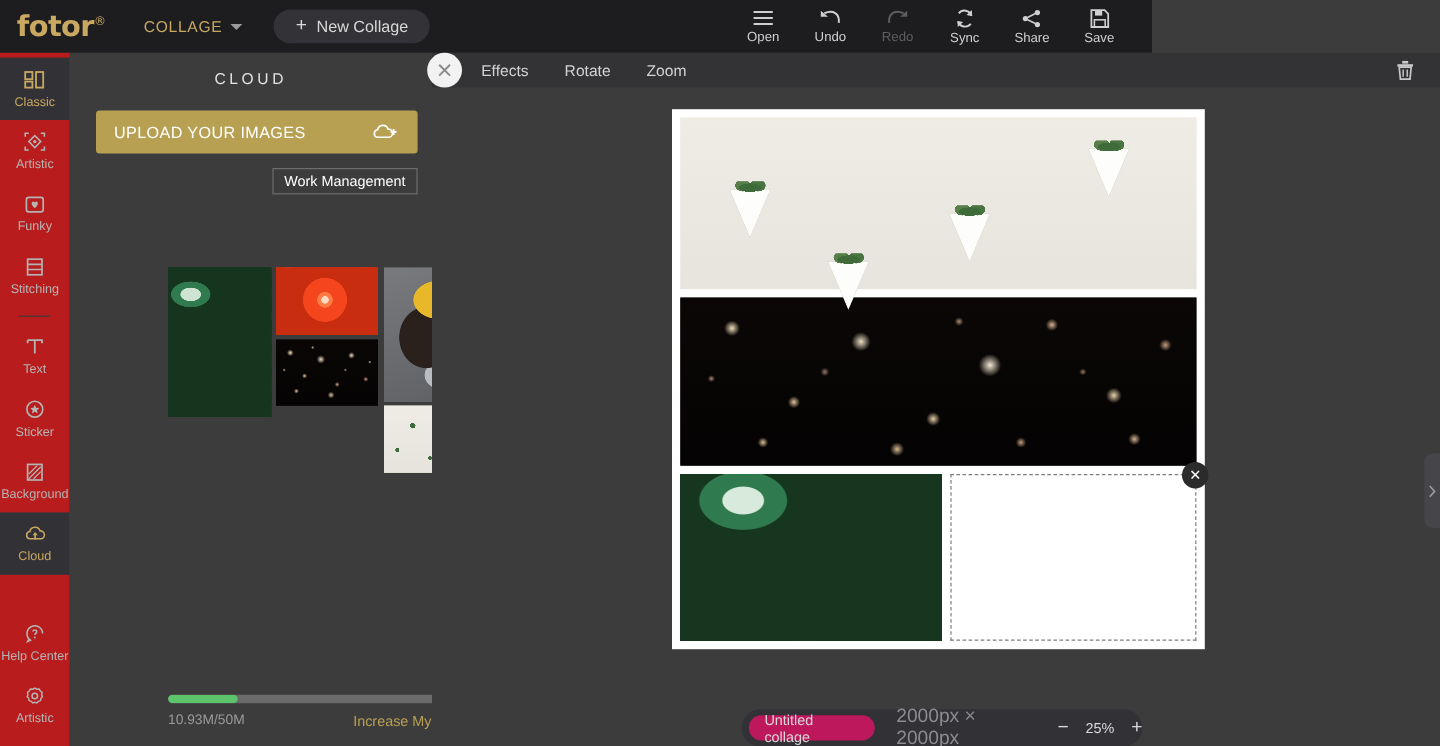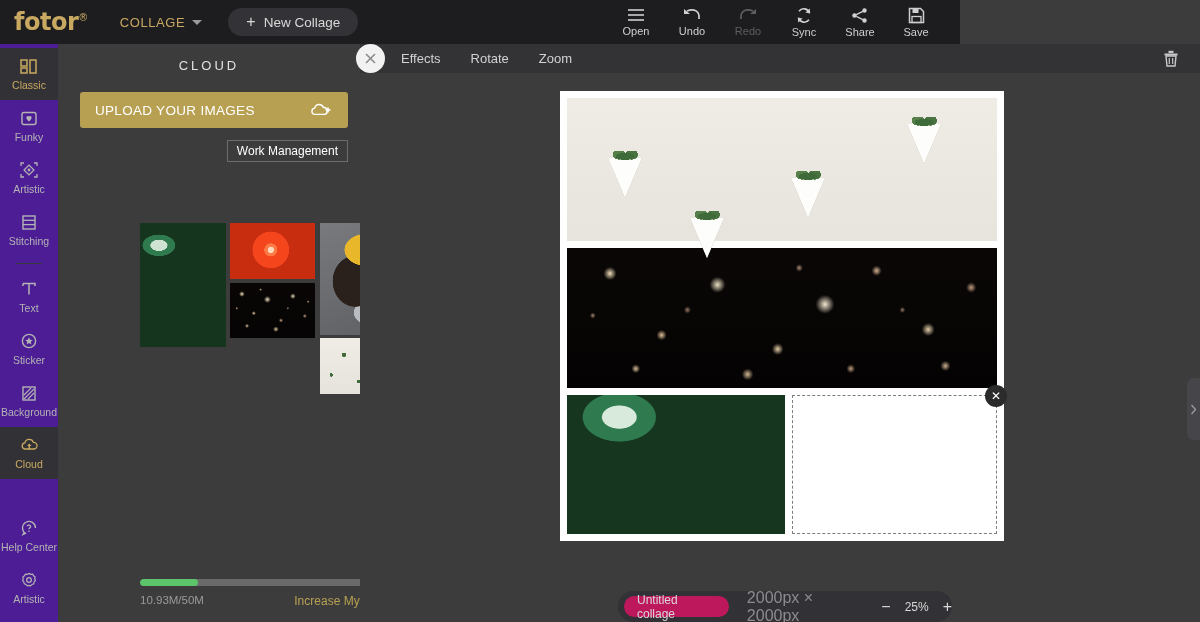--- a/index.html
+++ b/index.html
@@ -46,21 +46,21 @@
     width: 56px; display: flex; flex-direction: column; align-items: center;
     gap: 2px; cursor: pointer; color: #cfcfcf;
   }
   .tool.disabled { color: #5e5e62; cursor: default; }
   .tool .lbl { font-size: 11px; }
   .tool svg { display: block; }
 
   
   .rail {
     position: absolute; left: 0; top: 44px; width: 58px; height: 578px;
-    background: #4c1d95;
+    background: #b91c1c;
   }
   .rail-item {
     height: 52px; display: flex; flex-direction: column; align-items: center;
     justify-content: center; gap: 4px; color: #b4b4b4; cursor: pointer;
   }
   .rail-item .lbl { font-size: 10.5px; white-space: nowrap; }
   .rail-item.active { background: #323236; color: #c9a961; }
   .rail-sep { width: 26px; height: 1px; background: #3a3a3e; margin: 7px auto; }
   .rail-bottom { position: absolute; left: 0; bottom: 8px; width: 58px; }
 
@@ -359,39 +359,39 @@
     <div class="rail-item active" style="margin-top:4px;">
       <svg width="20" height="17" viewBox="0 0 20 17">
         <rect x="2" y="2" width="6" height="6" stroke="currentColor" stroke-width="1.5" fill="none"></rect>
         <rect x="2" y="10" width="6" height="5" stroke="currentColor" stroke-width="1.5" fill="none"></rect>
         <rect x="11" y="2" width="6" height="13" stroke="currentColor" stroke-width="1.5" fill="none"></rect>
       </svg>
       <span class="lbl">Classic</span>
     </div>
 
     <div class="rail-item">
-      <svg width="20" height="17" viewBox="0 0 20 17">
-        <rect x="3" y="2.5" width="14" height="12" rx="2" stroke="currentColor" stroke-width="1.4" fill="none"></rect>
-        <path d="M10 11.5 C6.5 9 7 6 8.8 6 C9.6 6 10 6.7 10 6.7 C10 6.7 10.4 6 11.2 6 C13 6 13.5 9 10 11.5 Z" fill="currentColor"></path>
-      </svg>
-      <span class="lbl">Funky</span>
-    </div>
-
-    <div class="rail-item">
       <svg width="20" height="18" viewBox="0 0 20 18">
         <rect x="6.5" y="5.5" width="7" height="7" transform="rotate(45 10 9)" stroke="currentColor" stroke-width="1.3" fill="none"></rect>
         <circle cx="10" cy="9" r="1.4" fill="currentColor"></circle>
         <g stroke="currentColor" stroke-width="1.3" fill="none">
           <path d="M2 5 V2 H5"></path>
             <path d="M15 2 H18 V5"></path>
             <path d="M18 13 V16 H15"></path>
             <path d="M5 16 H2 V13"></path>
         </g>
       </svg>
       <span class="lbl">Artistic</span>
+    </div>
+
+    <div class="rail-item">
+      <svg width="20" height="17" viewBox="0 0 20 17">
+        <rect x="3" y="2.5" width="14" height="12" rx="2" stroke="currentColor" stroke-width="1.4" fill="none"></rect>
+        <path d="M10 11.5 C6.5 9 7 6 8.8 6 C9.6 6 10 6.7 10 6.7 C10 6.7 10.4 6 11.2 6 C13 6 13.5 9 10 11.5 Z" fill="currentColor"></path>
+      </svg>
+      <span class="lbl">Funky</span>
     </div>
 
     <div class="rail-item">
       <svg width="20" height="17" viewBox="0 0 20 17">
         <rect x="4" y="2" width="12" height="13" stroke="currentColor" stroke-width="1.4" fill="none"></rect>
         <g stroke="currentColor" stroke-width="1.3">
             <line x1="4" y1="6.3" x2="16" y2="6.3"></line>
             <line x1="4" y1="10.6" x2="16" y2="10.6"></line>
           </g>
       </svg>

